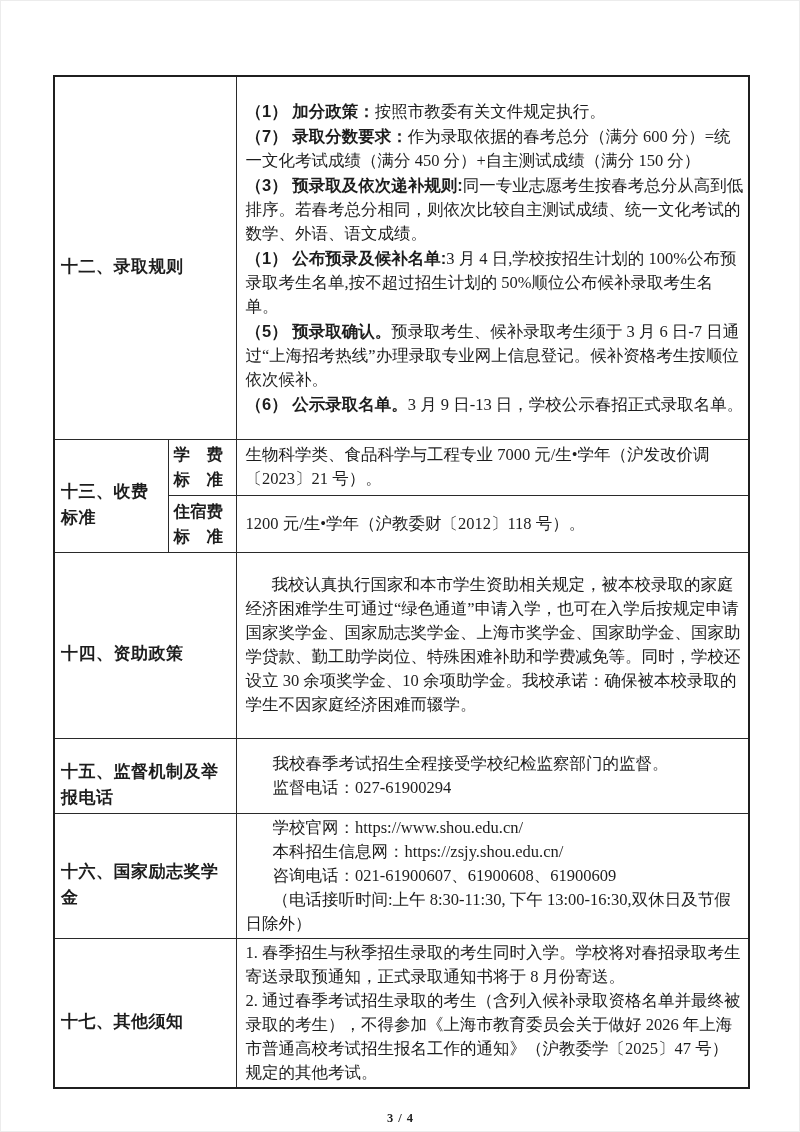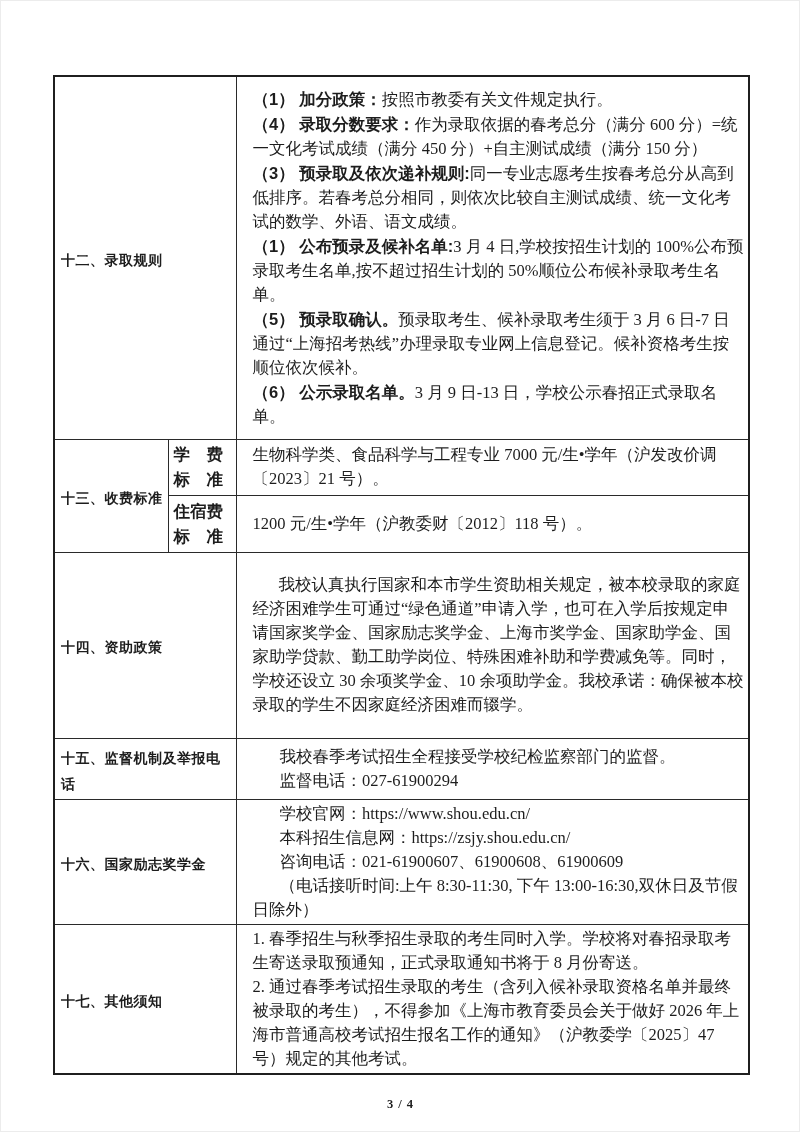--- a/index.html
+++ b/index.html
@@ -25,37 +25,37 @@
     border:2px solid #1f1f1f;
   }
   table.doc td{
     border:1px solid #2a2a2a;
     vertical-align:middle;
     box-sizing:border-box;
   }
   td.label{
     font-family:"Liberation Sans","DejaVu Sans",sans-serif;
     font-weight:bold;
-    font-size:14px;
+    font-size:17px;
     line-height:26px;
-    padding:6px 4px 2px 6px;
+    padding:20px 4px 2px 6px;
     letter-spacing:0.5px;
   }
   td.sublabel{
     font-family:"Liberation Sans","DejaVu Sans",sans-serif;
     font-weight:bold;
     font-size:16.5px;
     line-height:25px;
     padding:2px 2px 2px 5px;
     text-align:left;
   }
   td.content{
     font-size:16.5px;
     line-height:24px;
-    padding:2px 4px 2px 16px;
+    padding:2px 4px 2px 9px;
   }
   td.content p{margin:0;}
   td.content p b{
     font-family:"Liberation Sans","DejaVu Sans",sans-serif;
     font-weight:bold;
   }
   p.ind{text-indent:27px;}
   p.ind2{text-indent:26px;}
   .pagenum{
     width:695px;
@@ -76,21 +76,21 @@
       <col style="width:114px">
       <col style="width:68px">
       <col style="width:513px">
     </colgroup>
     <tbody>
 
       <tr style="height:363px">
         <td class="label" colspan="2">十二、录取规则</td>
         <td class="content">
           <p><b>（1） 加分政策：</b><span>按照市教委有关文件规定执行。</span></p>
-          <p><b>（4） 录取分数要求：</b><span>作为录取依据的春考总分（满分 600 分）=统一文化考试成绩（满分 450 分）+自主测试成绩（满分 150 分）</span></p>
+          <p><b>（7） 录取分数要求：</b><span>作为录取依据的春考总分（满分 600 分）=统一文化考试成绩（满分 450 分）+自主测试成绩（满分 150 分）</span></p>
           <p><b>（3） 预录取及依次递补规则:</b><span>同一专业志愿考生按春考总分从高到低排序。若春考总分相同，则依次比较自主测试成绩、统一文化考试的数学、外语、语文成绩。</span></p>
           <p><b>（1） 公布预录及候补名单:</b><span>3 月 4 日,学校按招生计划的 100%公布预录取考生名单,按不超过招生计划的 50%顺位公布候补录取考生名单。</span></p>
           <p><b>（5） 预录取确认。</b><span>预录取考生、候补录取考生须于 3 月 6 日-7 日通过“上海招考热线”办理录取专业网上信息登记。候补资格考生按顺位依次候补。</span></p>
           <p><b>（6） 公示录取名单。</b><span>3 月 9 日-13 日，学校公示春招正式录取名单。</span></p>
         </td>
       </tr>
 
       <tr style="height:56px">
         <td class="label" rowspan="2">十三、收费标准</td>
         <td class="sublabel">

